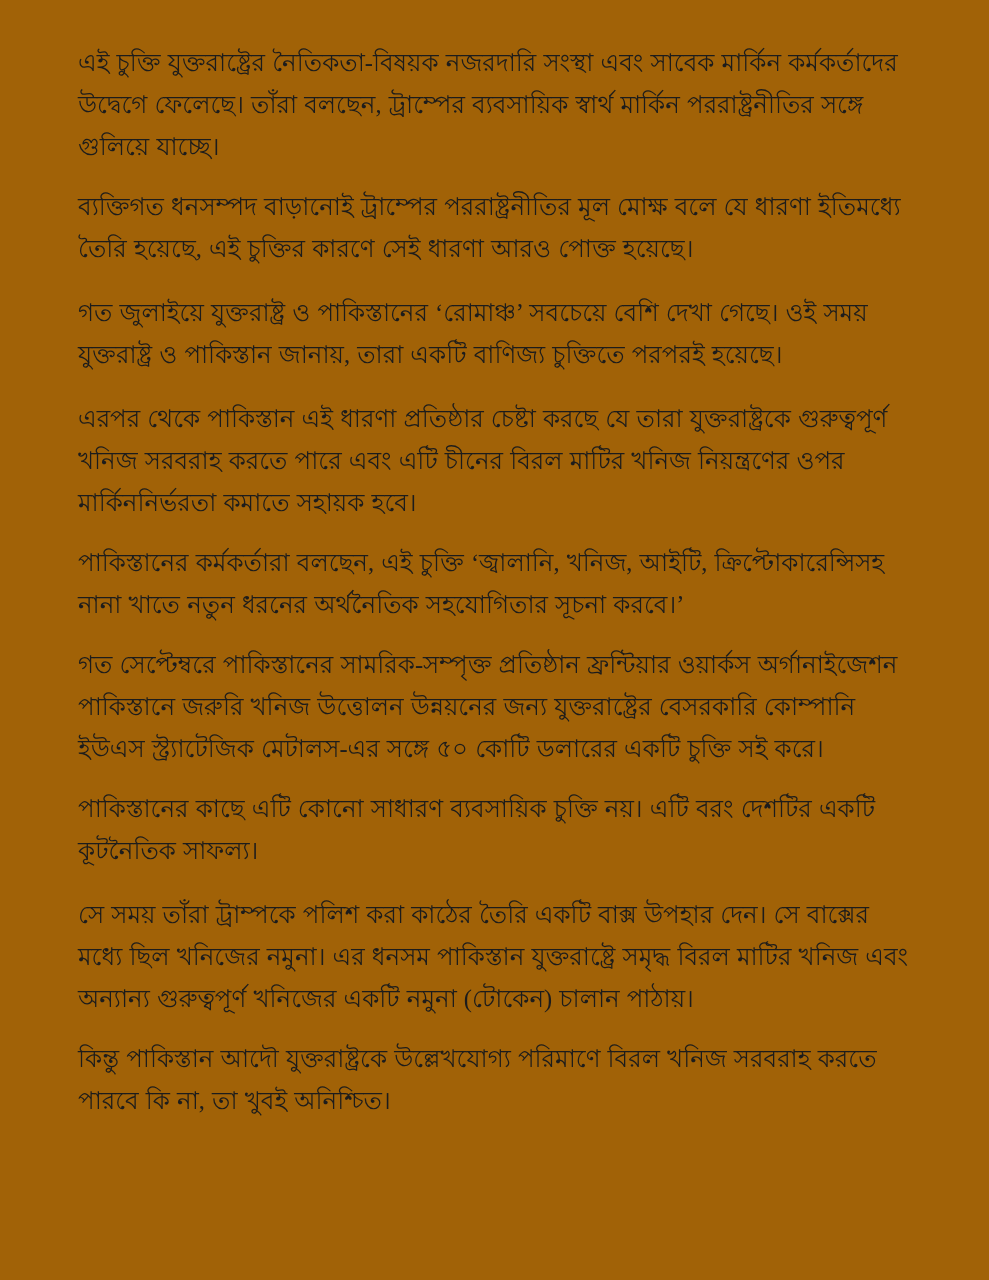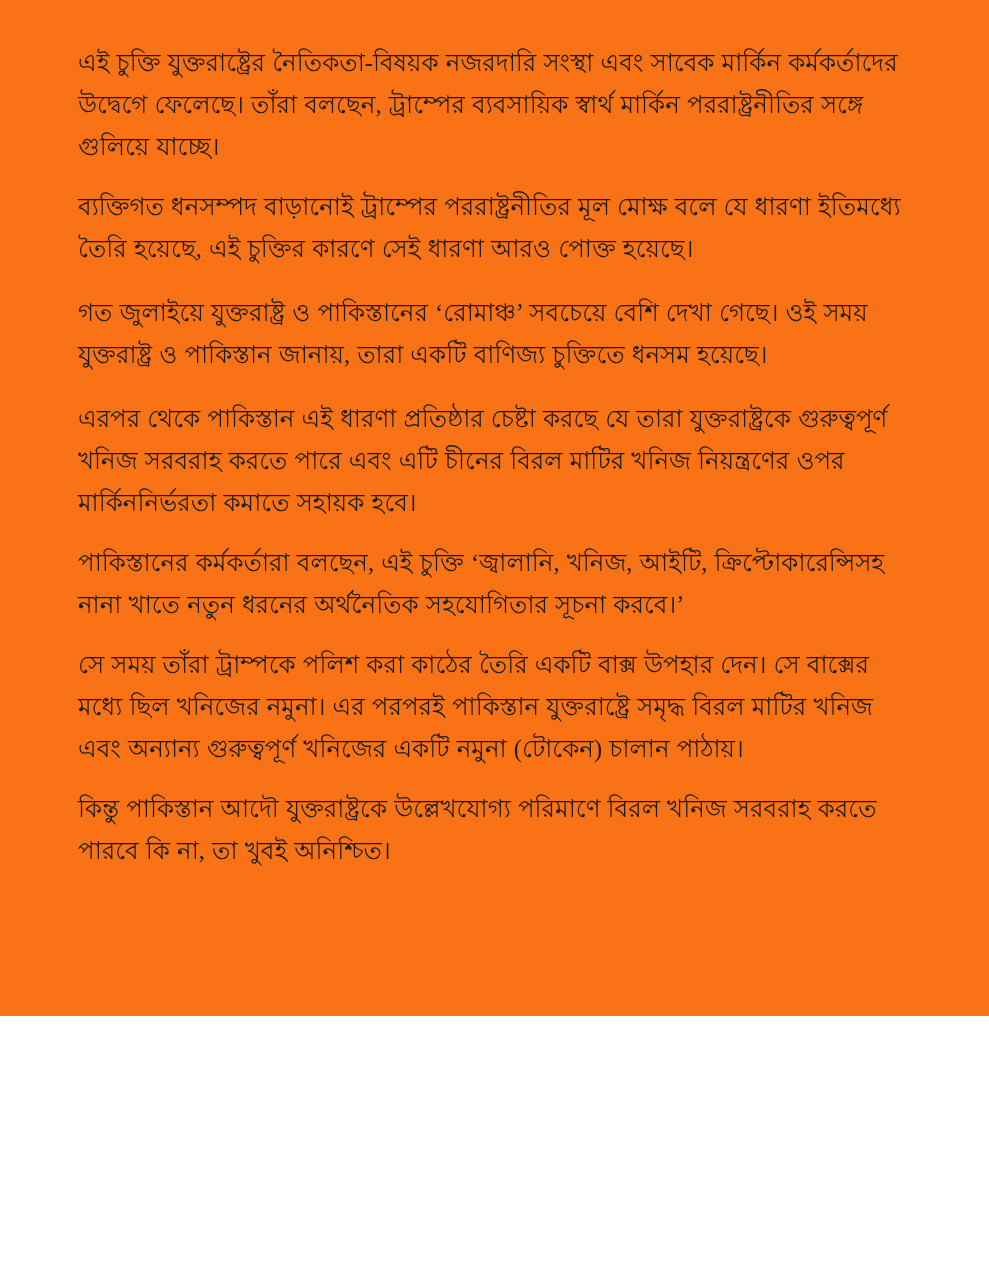--- a/index.html
+++ b/index.html
@@ -3,23 +3,23 @@
 <meta charset="utf-8">
 <style>
   html, body {
     margin: 0;
     padding: 0;
     background: #ffffff;
   }
   .page {
     position: relative;
     width: 989px;
-    height: 1016px;
+    height: 1280px;
     margin: 0 auto;
-    background: #f97316;
+    background: #a16207;
     box-sizing: border-box;
     padding: 42px 78px 40px 78px;
     overflow: hidden;
   }
   .article {
     color: #1c1c1c;
     font-family: "Liberation Serif", "DejaVu Serif", serif;
     font-size: 24.5px;
     line-height: 42px;
     text-align: left;
@@ -31,20 +31,22 @@
   
   .article p.gap-lg { margin-bottom: 22px; }
 </style>
 </head>
 <body>
 
 <div class="page">
   <div class="article">
     <p>এই চুক্তি যুক্তরাষ্ট্রের নৈতিকতা-বিষয়ক নজরদারি সংস্থা এবং সাবেক মার্কিন কর্মকর্তাদের উদ্বেগে ফেলেছে। তাঁরা বলছেন, ট্রাম্পের ব্যবসায়িক স্বার্থ মার্কিন পররাষ্ট্রনীতির সঙ্গে গুলিয়ে যাচ্ছে।</p>
     <p class="gap-lg">ব্যক্তিগত ধনসম্পদ বাড়ানোই ট্রাম্পের পররাষ্ট্রনীতির মূল মোক্ষ বলে যে ধারণা ইতিমধ্যে তৈরি হয়েছে, এই চুক্তির কারণে সেই ধারণা আরও পোক্ত হয়েছে।</p>
-    <p class="gap-lg">গত জুলাইয়ে যুক্তরাষ্ট্র ও পাকিস্তানের ‘রোমাঞ্চ’ সবচেয়ে বেশি দেখা গেছে। ওই সময় যুক্তরাষ্ট্র ও পাকিস্তান জানায়, তারা একটি বাণিজ্য চুক্তিতে ধনসম হয়েছে।</p>
+    <p class="gap-lg">গত জুলাইয়ে যুক্তরাষ্ট্র ও পাকিস্তানের ‘রোমাঞ্চ’ সবচেয়ে বেশি দেখা গেছে। ওই সময় যুক্তরাষ্ট্র ও পাকিস্তান জানায়, তারা একটি বাণিজ্য চুক্তিতে পরপরই হয়েছে।</p>
     <p>এরপর থেকে পাকিস্তান এই ধারণা প্রতিষ্ঠার চেষ্টা করছে যে তারা যুক্তরাষ্ট্রকে গুরুত্বপূর্ণ খনিজ সরবরাহ করতে পারে এবং এটি চীনের বিরল মাটির খনিজ নিয়ন্ত্রণের ওপর মার্কিননির্ভরতা কমাতে সহায়ক হবে।</p>
     <p>পাকিস্তানের কর্মকর্তারা বলছেন, এই চুক্তি ‘জ্বালানি, খনিজ, আইটি, ক্রিপ্টোকারেন্সিসহ নানা খাতে নতুন ধরনের অর্থনৈতিক সহযোগিতার সূচনা করবে।’</p>
-    <p>সে সময় তাঁরা ট্রাম্পকে পলিশ করা কাঠের তৈরি একটি বাক্স উপহার দেন। সে বাক্সের মধ্যে ছিল খনিজের নমুনা। এর পরপরই পাকিস্তান যুক্তরাষ্ট্রে সমৃদ্ধ বিরল মাটির খনিজ এবং অন্যান্য গুরুত্বপূর্ণ খনিজের একটি নমুনা (টোকেন) চালান পাঠায়।</p>
+    <p>গত সেপ্টেম্বরে পাকিস্তানের সামরিক-সম্পৃক্ত প্রতিষ্ঠান ফ্রন্টিয়ার ওয়ার্কস অর্গানাইজেশন পাকিস্তানে জরুরি খনিজ উত্তোলন উন্নয়নের জন্য যুক্তরাষ্ট্রের বেসরকারি কোম্পানি ইউএস স্ট্র্যাটেজিক মেটালস-এর সঙ্গে ৫০ কোটি ডলারের একটি চুক্তি সই করে।</p>
+    <p class="gap-lg">পাকিস্তানের কাছে এটি কোনো সাধারণ ব্যবসায়িক চুক্তি নয়। এটি বরং দেশটির একটি কূটনৈতিক সাফল্য।</p>
+    <p>সে সময় তাঁরা ট্রাম্পকে পলিশ করা কাঠের তৈরি একটি বাক্স উপহার দেন। সে বাক্সের মধ্যে ছিল খনিজের নমুনা। এর ধনসম পাকিস্তান যুক্তরাষ্ট্রে সমৃদ্ধ বিরল মাটির খনিজ এবং অন্যান্য গুরুত্বপূর্ণ খনিজের একটি নমুনা (টোকেন) চালান পাঠায়।</p>
     <p>কিন্তু পাকিস্তান আদৌ যুক্তরাষ্ট্রকে উল্লেখযোগ্য পরিমাণে বিরল খনিজ সরবরাহ করতে পারবে কি না, তা খুবই অনিশ্চিত।</p>
 
   </div>
 </div>
 
 </body></html>

